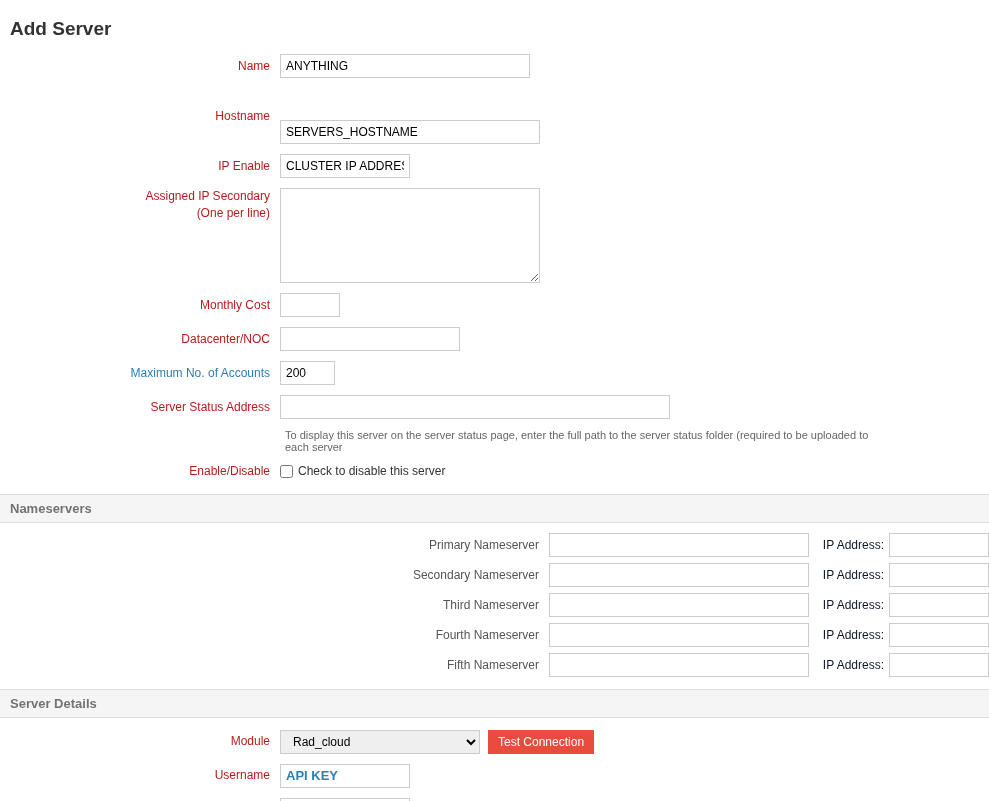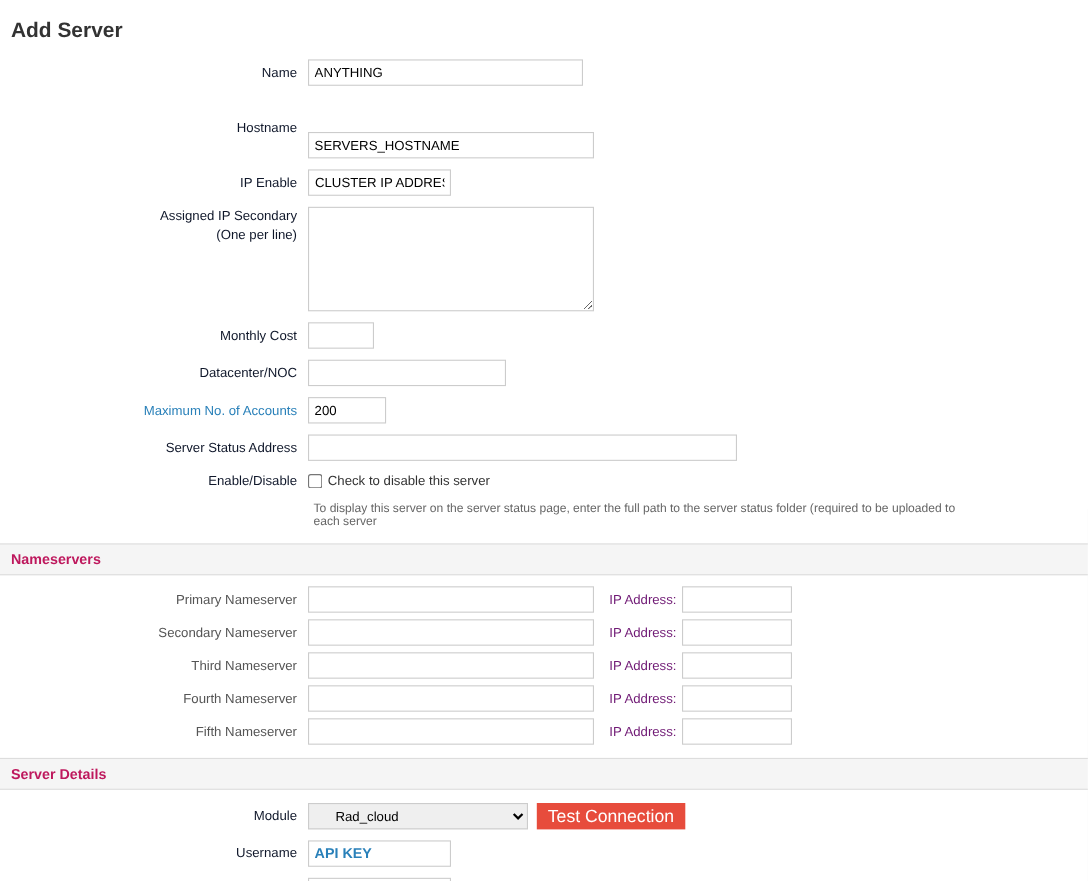--- a/index.html
+++ b/index.html
@@ -11,42 +11,42 @@
     }
     .page-wrapper {
       background: #fff;
       min-height: 801px;
       padding: 10px 0 60px 0;
       position: relative;
     }
     .section-title {
       font-size: 13px;
       font-weight: bold;
-      color: #be185d;
+      color: #737373;
       padding: 6px 10px;
       background: #f5f5f5;
       border-top: 1px solid #ddd;
       border-bottom: 1px solid #ddd;
       margin-bottom: 4px;
     }
     .form-section {
       padding: 6px 0;
     }
     .form-row {
       display: flex;
       align-items: center;
       margin-bottom: 6px;
       padding: 2px 0;
     }
     .form-label {
       text-align: right;
       width: 280px;
       min-width: 280px;
       padding-right: 10px;
-      color: #0f172a;
+      color: #b91c1c;
       font-size: 12px;
       line-height: 1.4;
     }
     .form-label.blue {
       color: #2980b9;
     }
     .form-control {
       border: 1px solid #ccc;
       padding: 3px 5px;
       font-size: 12px;
@@ -58,85 +58,86 @@
     }
     textarea.form-control {
       resize: both;
       height: 95px;
     }
     .input-name { width: 250px; }
     .input-hostname { width: 260px; margin-top: 32px; }
     .input-ip { width: 130px; }
     .input-cost { width: 60px; }
     .input-datacenter { width: 180px; }
-    .input-maxacc { width: 71px; }
+    .input-maxacc { width: 55px; }
     .input-status { width: 390px; }
     .textarea-assigned { width: 260px; }
     .hint-text {
       font-size: 11px;
       color: #666;
       padding-left: 5px;
       max-width: 600px;
     }
     .checkbox-row {
       display: flex;
       align-items: center;
     }
     .checkbox-row input[type=checkbox] {
       margin-right: 5px;
     }
     
     .ns-row {
       display: flex;
       align-items: center;
       margin-bottom: 6px;
+      justify-content: flex-end;
     }
     .ns-label {
       text-align: right;
       width: 280px;
       min-width: 280px;
       padding-right: 10px;
       color: #555;
       font-size: 12px;
     }
     .ns-input {
       width: 260px;
       border: 1px solid #ccc;
       height: 24px;
       padding: 3px 5px;
       font-size: 12px;
     }
     .ns-ip-label {
       margin-left: 10px;
-      color: #701a75;
+      color: #0f172a;
       font-size: 12px;
       width: 65px;
       text-align: right;
     }
     .ns-ip-input {
       width: 100px;
       border: 1px solid #ccc;
       height: 24px;
       padding: 3px 5px;
       font-size: 12px;
       margin-left: 5px;
     }
     .module-select {
       width: 200px;
       height: 24px;
       border: 1px solid #ccc;
       font-size: 12px;
-      padding: 2px 20px;
+      padding: 2px 8px;
     }
     .btn-test {
       background: #e74c3c;
       color: #fff;
       border: none;
       padding: 4px 10px;
-      font-size: 16px;
+      font-size: 12px;
       cursor: pointer;
       margin-left: 8px;
       height: 24px;
     }
     .input-apikey {
       width: 130px;
       color: #2980b9;
       font-weight: bold;
       font-size: 13px;
       border: 1px solid #ccc;
@@ -212,31 +213,31 @@
     <div class="form-row">
       <div class="form-label blue">Maximum No. of Accounts</div>
       <input class="form-control input-maxacc" type="text" value="200" style="">
     </div>
 
     <div class="form-row">
       <div class="form-label">Server Status Address</div>
       <input class="form-control input-status" type="text" style="">
     </div>
     <div class="form-row">
+      <div style="width:280px; min-width:280px;"></div>
+      <div class="hint-text">To display this server on the server status page, enter the full path to the server status folder (required to be uploaded to each server</div>
+    </div>
+
+    <div class="form-row">
       <div class="form-label">Enable/Disable</div>
       <div class="checkbox-row">
         <input type="checkbox" style="">
         <span>Check to disable this server</span>
       </div>
     </div>
-
-    <div class="form-row">
-      <div style="width:280px; min-width:280px;"></div>
-      <div class="hint-text">To display this server on the server status page, enter the full path to the server status folder (required to be uploaded to each server</div>
-    </div>
   </div>
 
   <div class="section-title">Nameservers</div>
   <div class="form-section">
 
     <div class="ns-row">
       <div class="ns-label">Primary Nameserver</div>
       <input class="ns-input" type="text" style="">
       <span class="ns-ip-label">IP Address:</span>
       <input class="ns-ip-input" type="text" style="">

